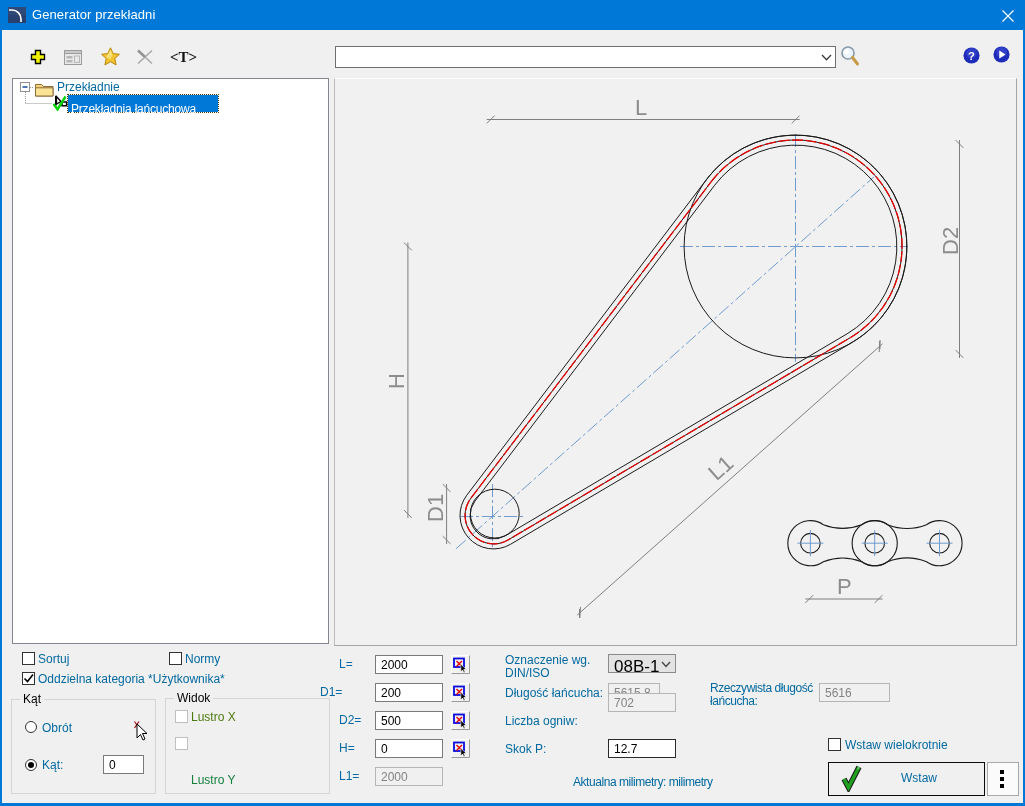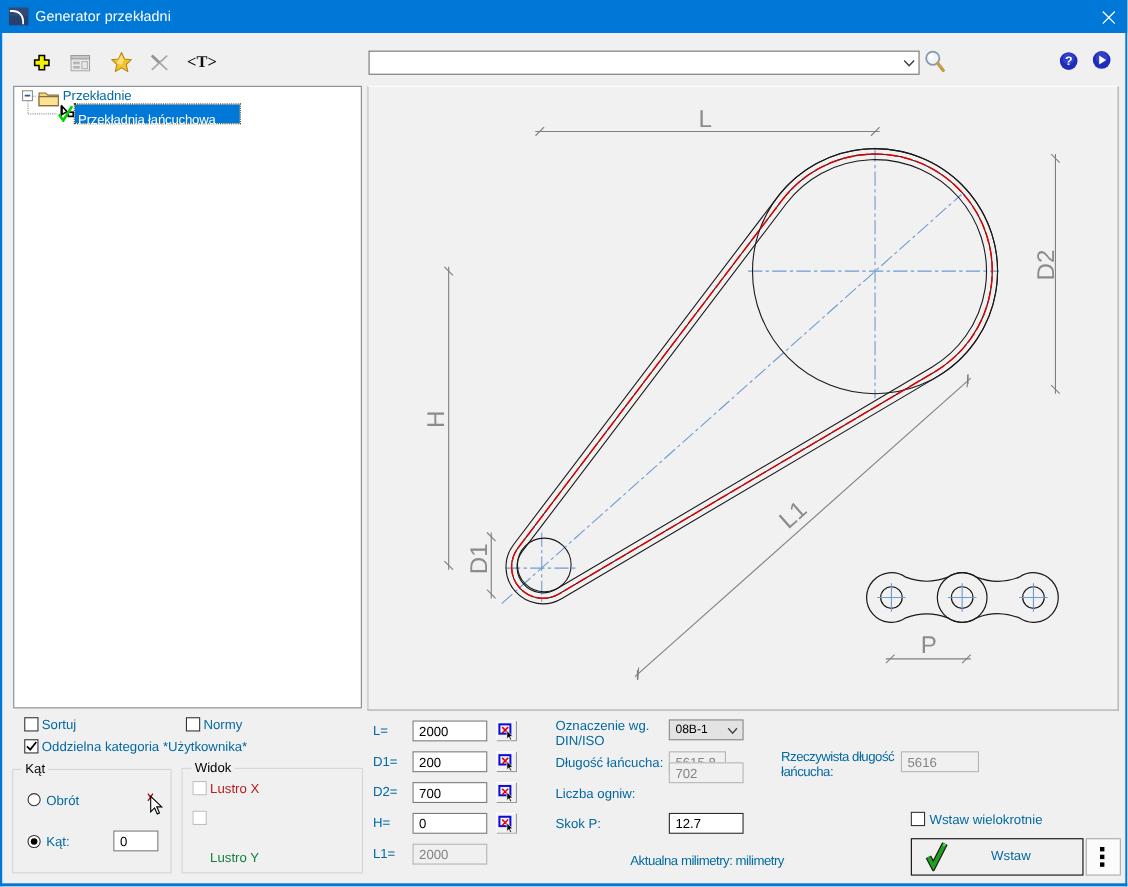--- a/index.html
+++ b/index.html
@@ -185,30 +185,30 @@
 
 <svg class="abs" style="left:131px;top:718px" width="20" height="24" viewBox="0 0 20 24">
  <path d="M3.5 3.5 L8 10 M8 3.5 L3.5 10" stroke="#a50f0f" stroke-width="1.2"></path>
  <path d="M6 6 L6 20 L9.5 16.5 L12 22 L14 21 L11.5 15.5 L16 15.5 Z" fill="#fff" stroke="#000" stroke-width="1"></path>
 </svg>
 
 <div class="gb" style="left:165px;top:698px;width:163px;height:94px">
     <span class="cap">Widok</span>
   </div>
 <div class="cb dis" style="left:175px;top:710px"></div>
-<div class="lbl" style="left:191px;top:711px;color:#b91c1c">Lustro X</div>
+<div class="lbl" style="left:191px;top:711px;color:#4d7c0f">Lustro X</div>
 <div class="cb dis" style="left:175px;top:737px"></div>
 <div class="lbl" style="left:191px;top:774px;color:#15803d">Lustro Y</div>
 
 <div class="lbl" style="left:339px;top:658px">L=</div>
 <div class="tb" style="left:375px;top:655px;width:68px;height:19px">2000</div>
-<div class="lbl" style="left:339px;top:686px">D1=</div>
+<div class="lbl" style="left:320px;top:686px">D1=</div>
 <div class="tb" style="left:375px;top:683px;width:68px;height:19px">200</div>
 <div class="lbl" style="left:339px;top:714px">D2=</div>
-<div class="tb" style="left:375px;top:711px;width:68px;height:19px">700</div>
+<div class="tb" style="left:375px;top:711px;width:68px;height:19px">500</div>
 <div class="lbl" style="left:339px;top:742px">H=</div>
 <div class="tb" style="left:375px;top:739px;width:68px;height:19px">0</div>
 <div class="lbl" style="left:339px;top:770px">L1=</div>
 <div class="tb dis" style="left:375px;top:767px;width:68px;height:19px">2000</div>
 
 <svg class="abs" style="left:451px;top:655px" width="19" height="19" viewBox="0 0 19 19">
 <rect x="0" y="0" width="19" height="19" fill="#f2f2f2"></rect>
 <path d="M0.5 18.5 V0.5 H18.5" fill="none" stroke="#fdfdfd"></path>
 <path d="M18.5 0.5 V18.5 H0.5" fill="none" stroke="#9a9a9a"></path>
 <rect x="3" y="3.5" width="10" height="8.5" fill="none" stroke="#0a0adf" stroke-width="1.8"></rect>
@@ -234,21 +234,21 @@
 <svg class="abs" style="left:451px;top:739px" width="19" height="19" viewBox="0 0 19 19">
 <rect x="0" y="0" width="19" height="19" fill="#f2f2f2"></rect>
 <path d="M0.5 18.5 V0.5 H18.5" fill="none" stroke="#fdfdfd"></path>
 <path d="M18.5 0.5 V18.5 H0.5" fill="none" stroke="#9a9a9a"></path>
 <rect x="3" y="3.5" width="10" height="8.5" fill="none" stroke="#0a0adf" stroke-width="1.8"></rect>
 <path d="M5.5 6 L11 11.5 M11 6 L5.5 11.5" stroke="#e00000" stroke-width="1.4"></path>
 <path d="M9.8 9.3 L9.8 16.8 L11.6 15 L12.9 17.8 L14.1 17.2 L12.8 14.5 L15.2 14.3 Z" fill="#000" stroke="#fff" stroke-width="0.6"></path>
 </svg>
 
 <div class="lbl" style="left:505px;top:654px">Oznaczenie wg.<br>DIN/ISO</div>
-<div class="abs" style="left:608px;top:654px;width:68px;height:19px;background:#e3e3e3;border:1px solid #8a8a8a;box-sizing:border-box;padding:2px 5px;font-size:11px">08B-1</div>
+<div class="abs" style="left:608px;top:654px;width:68px;height:19px;background:#e3e3e3;border:1px solid #8a8a8a;box-sizing:border-box;padding:2px 5px;font-size:17px">08B-1</div>
 <svg class="abs" style="left:661px;top:661px" width="10" height="7" viewBox="0 0 10 7">
  <path d="M1 1 L5 5.5 L9 1" fill="none" stroke="#444" stroke-width="1.3"></path>
 </svg>
 <div class="lbl" style="left:505px;top:687px">Długość łańcucha:</div>
 <div class="tb dis" style="left:608px;top:683px;width:52px;height:19px">5615.8</div>
 <div class="lbl" style="left:505px;top:715px">Liczba ogniw:</div>
 <div class="tb dis" style="left:608px;top:693px;width:68px;height:19px">702</div>
 <div class="lbl" style="left:505px;top:743px">Skok P:</div>
 <div class="tb" style="left:608px;top:739px;width:68px;height:19px;border-color:#2b2b2b">12.7</div>
 <div class="lbl" style="left:573px;top:776px;letter-spacing:-0.45px">Aktualna milimetry: milimetry</div>

